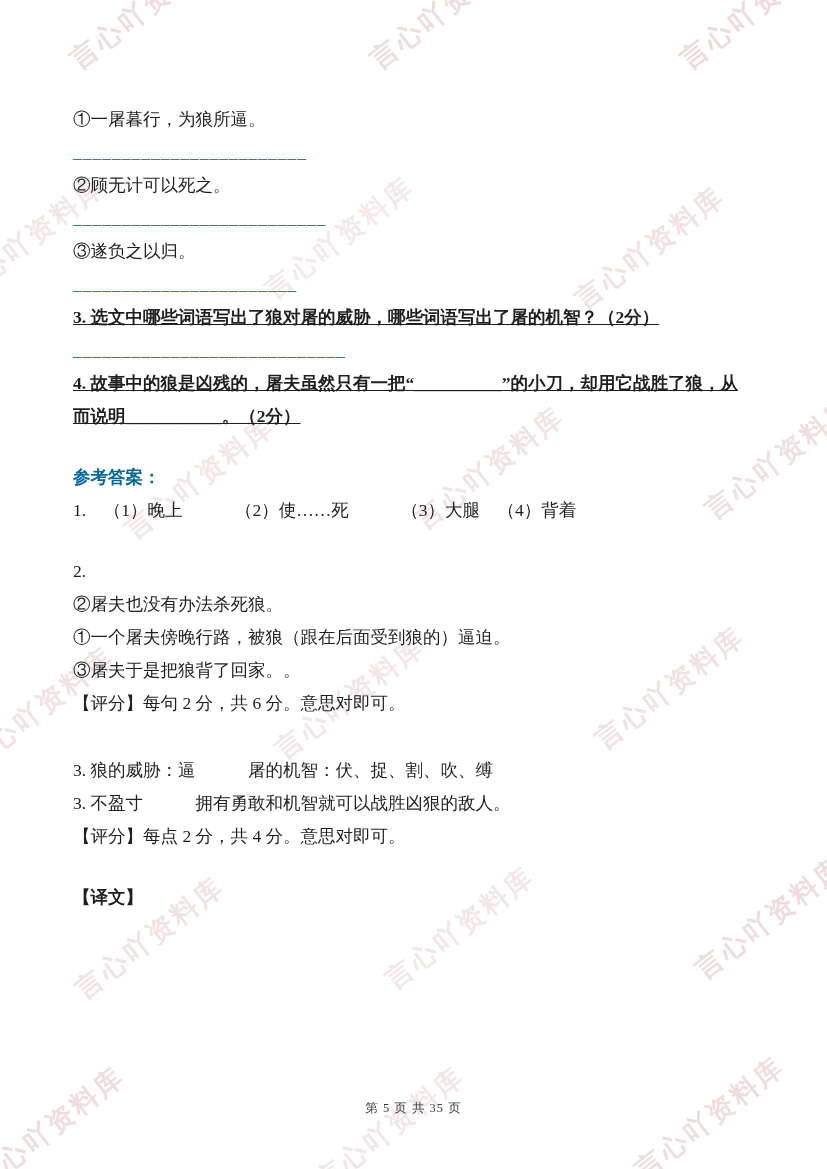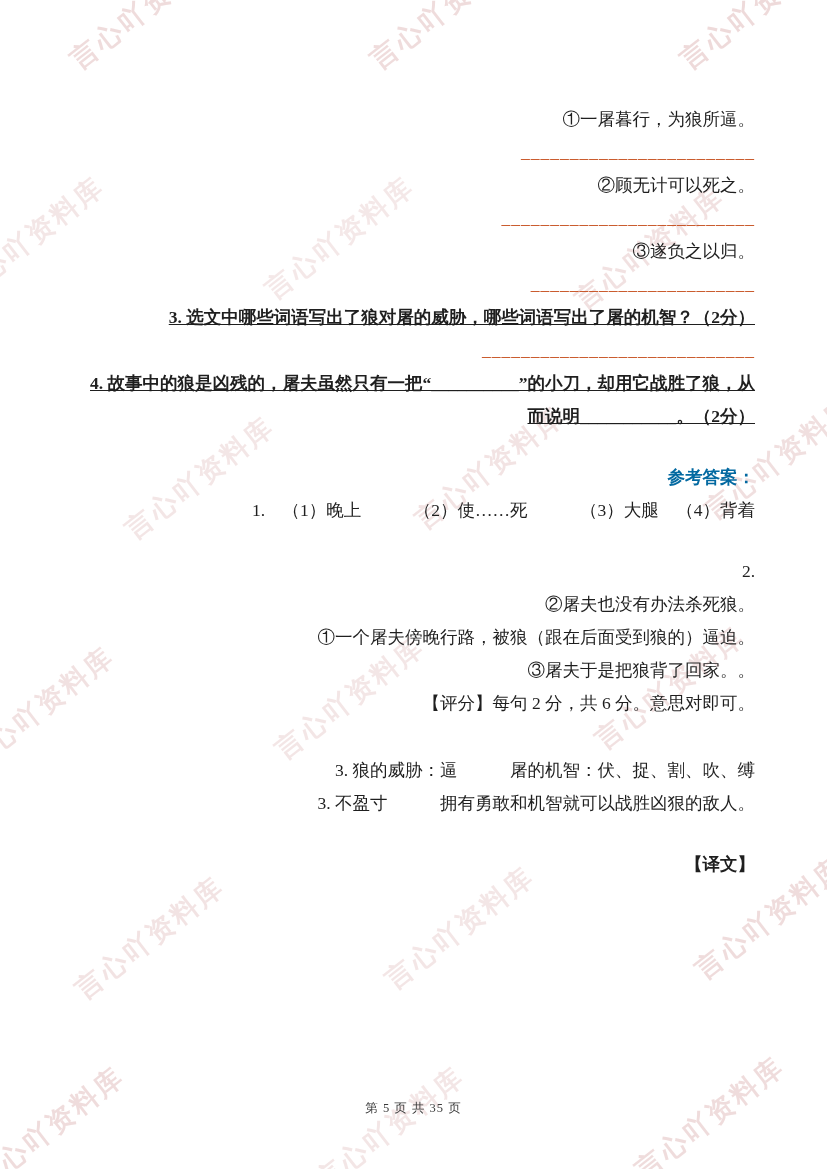--- a/index.html
+++ b/index.html
@@ -34,25 +34,24 @@
   }
   .content {
     position: relative;
     z-index: 2;
     padding: 103px 72px 0 73px;
     font-size: 17.5px;
     line-height: 33px;
   }
   .content p {
     margin: 0;
-    text-align: right;
   }
   .blank-line {
     letter-spacing: 1px;
-    color: #c2410c;
+    color: #0369a1;
   }
   .q-bold {
     font-weight: 700;
     text-decoration: underline;
   }
   .answers-heading {
     font-weight: 700;
     margin-top: 28px !important;
   }
   .gap-top {
@@ -125,20 +124,21 @@
     <p>1.　（1）晚上　　　（2）使……死　　　（3）大腿　（4）背着</p>
 
     <p class="gap-top">2.</p>
     <p>②屠夫也没有办法杀死狼。</p>
     <p>①一个屠夫傍晚行路，被狼（跟在后面受到狼的）逼迫。</p>
     <p>③屠夫于是把狼背了回家。。</p>
     <p>【评分】每句 2 分，共 6 分。意思对即可。</p>
 
     <p class="gap-top-lg">3. 狼的威胁：逼　　　屠的机智：伏、捉、割、吹、缚</p>
     <p>3. 不盈寸　　　拥有勇敢和机智就可以战胜凶狠的敌人。</p>
+    <p>【评分】每点 2 分，共 4 分。意思对即可。</p>
 
     <p class="gap-top trans-heading">【译文】</p>
 
   </main>
 
   <footer class="page-footer">
     <span>第 5 页 共 35 页</span>
   </footer>
 
 </div>

